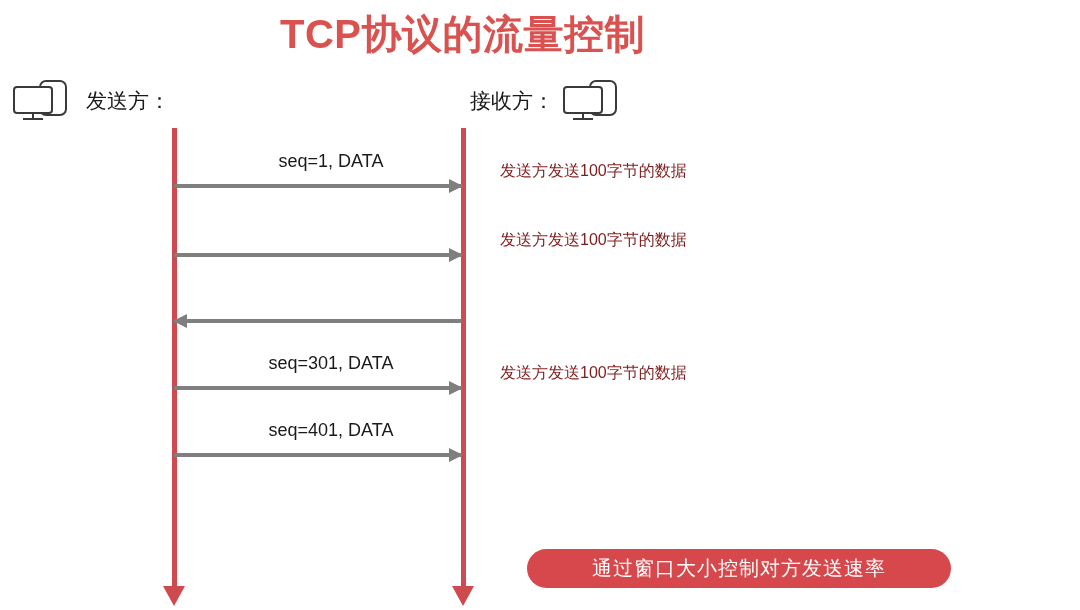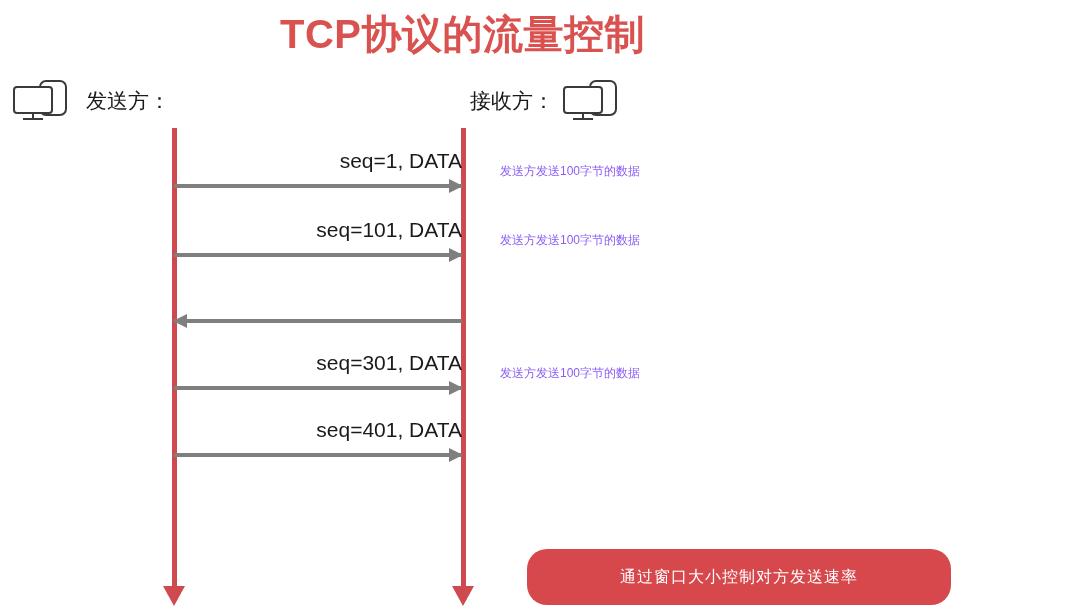--- a/index.html
+++ b/index.html
@@ -81,24 +81,24 @@
   
   .msg-row {
     position: absolute;
     left: 0;
     width: 1080px;
     height: 58px;
   }
 
   .msg-label {
     position: absolute;
-    left: 172px;
+    left: 186px;
     width: 290px;
-    text-align: right;
-    font-size: 21px;
+    text-align: center;
+    font-size: 18px;
     color: #1a1a1a;
     top: 0px;
     white-space: nowrap;
     line-height: 26px;
   }
 
   .msg-arrow {
     position: absolute;
     left: 174px;
     top: 30px;
@@ -131,37 +131,37 @@
     height: 0;
     border-top: 7px solid transparent;
     border-bottom: 7px solid transparent;
     border-right: 14px solid #7f7f7f;
   }
 
   .msg-note {
     position: absolute;
     left: 500px;
     top: 8px;
-    font-size: 12px;
-    color: #8b5cf6;
+    font-size: 16px;
+    color: #7f1d1d;
     white-space: nowrap;
     line-height: 30px;
   }
 
   
   .banner {
     position: absolute;
     left: 527px;
     top: 549px;
     width: 424px;
-    height: 56px;
+    height: 39px;
     background: #d6484c;
     border-radius: 20px;
     color: #ffffff;
-    font-size: 16px;
+    font-size: 20px;
     display: flex;
     align-items: center;
     justify-content: center;
     letter-spacing: 1px;
     white-space: nowrap;
   }
 </style>
 </head>
 <body>
 
@@ -201,21 +201,20 @@
   <div class="msg-row" style="top:148px">
     <div class="msg-label">seq=1, DATA</div>
     <div class="msg-arrow">
       <div class="shaft"></div>
         <div class="head-right"></div>
     </div>
     <div class="msg-note">发送方发送100字节的数据</div>
   </div>
 
   <div class="msg-row" style="top:217px">
-    <div class="msg-label">seq=101, DATA</div>
     <div class="msg-arrow">
       <div class="shaft"></div>
         <div class="head-right"></div>
     </div>
     <div class="msg-note">发送方发送100字节的数据</div>
   </div>
 
   <div class="msg-row" style="top:283px">
     <div class="msg-arrow">
       <div class="shaft"></div>

